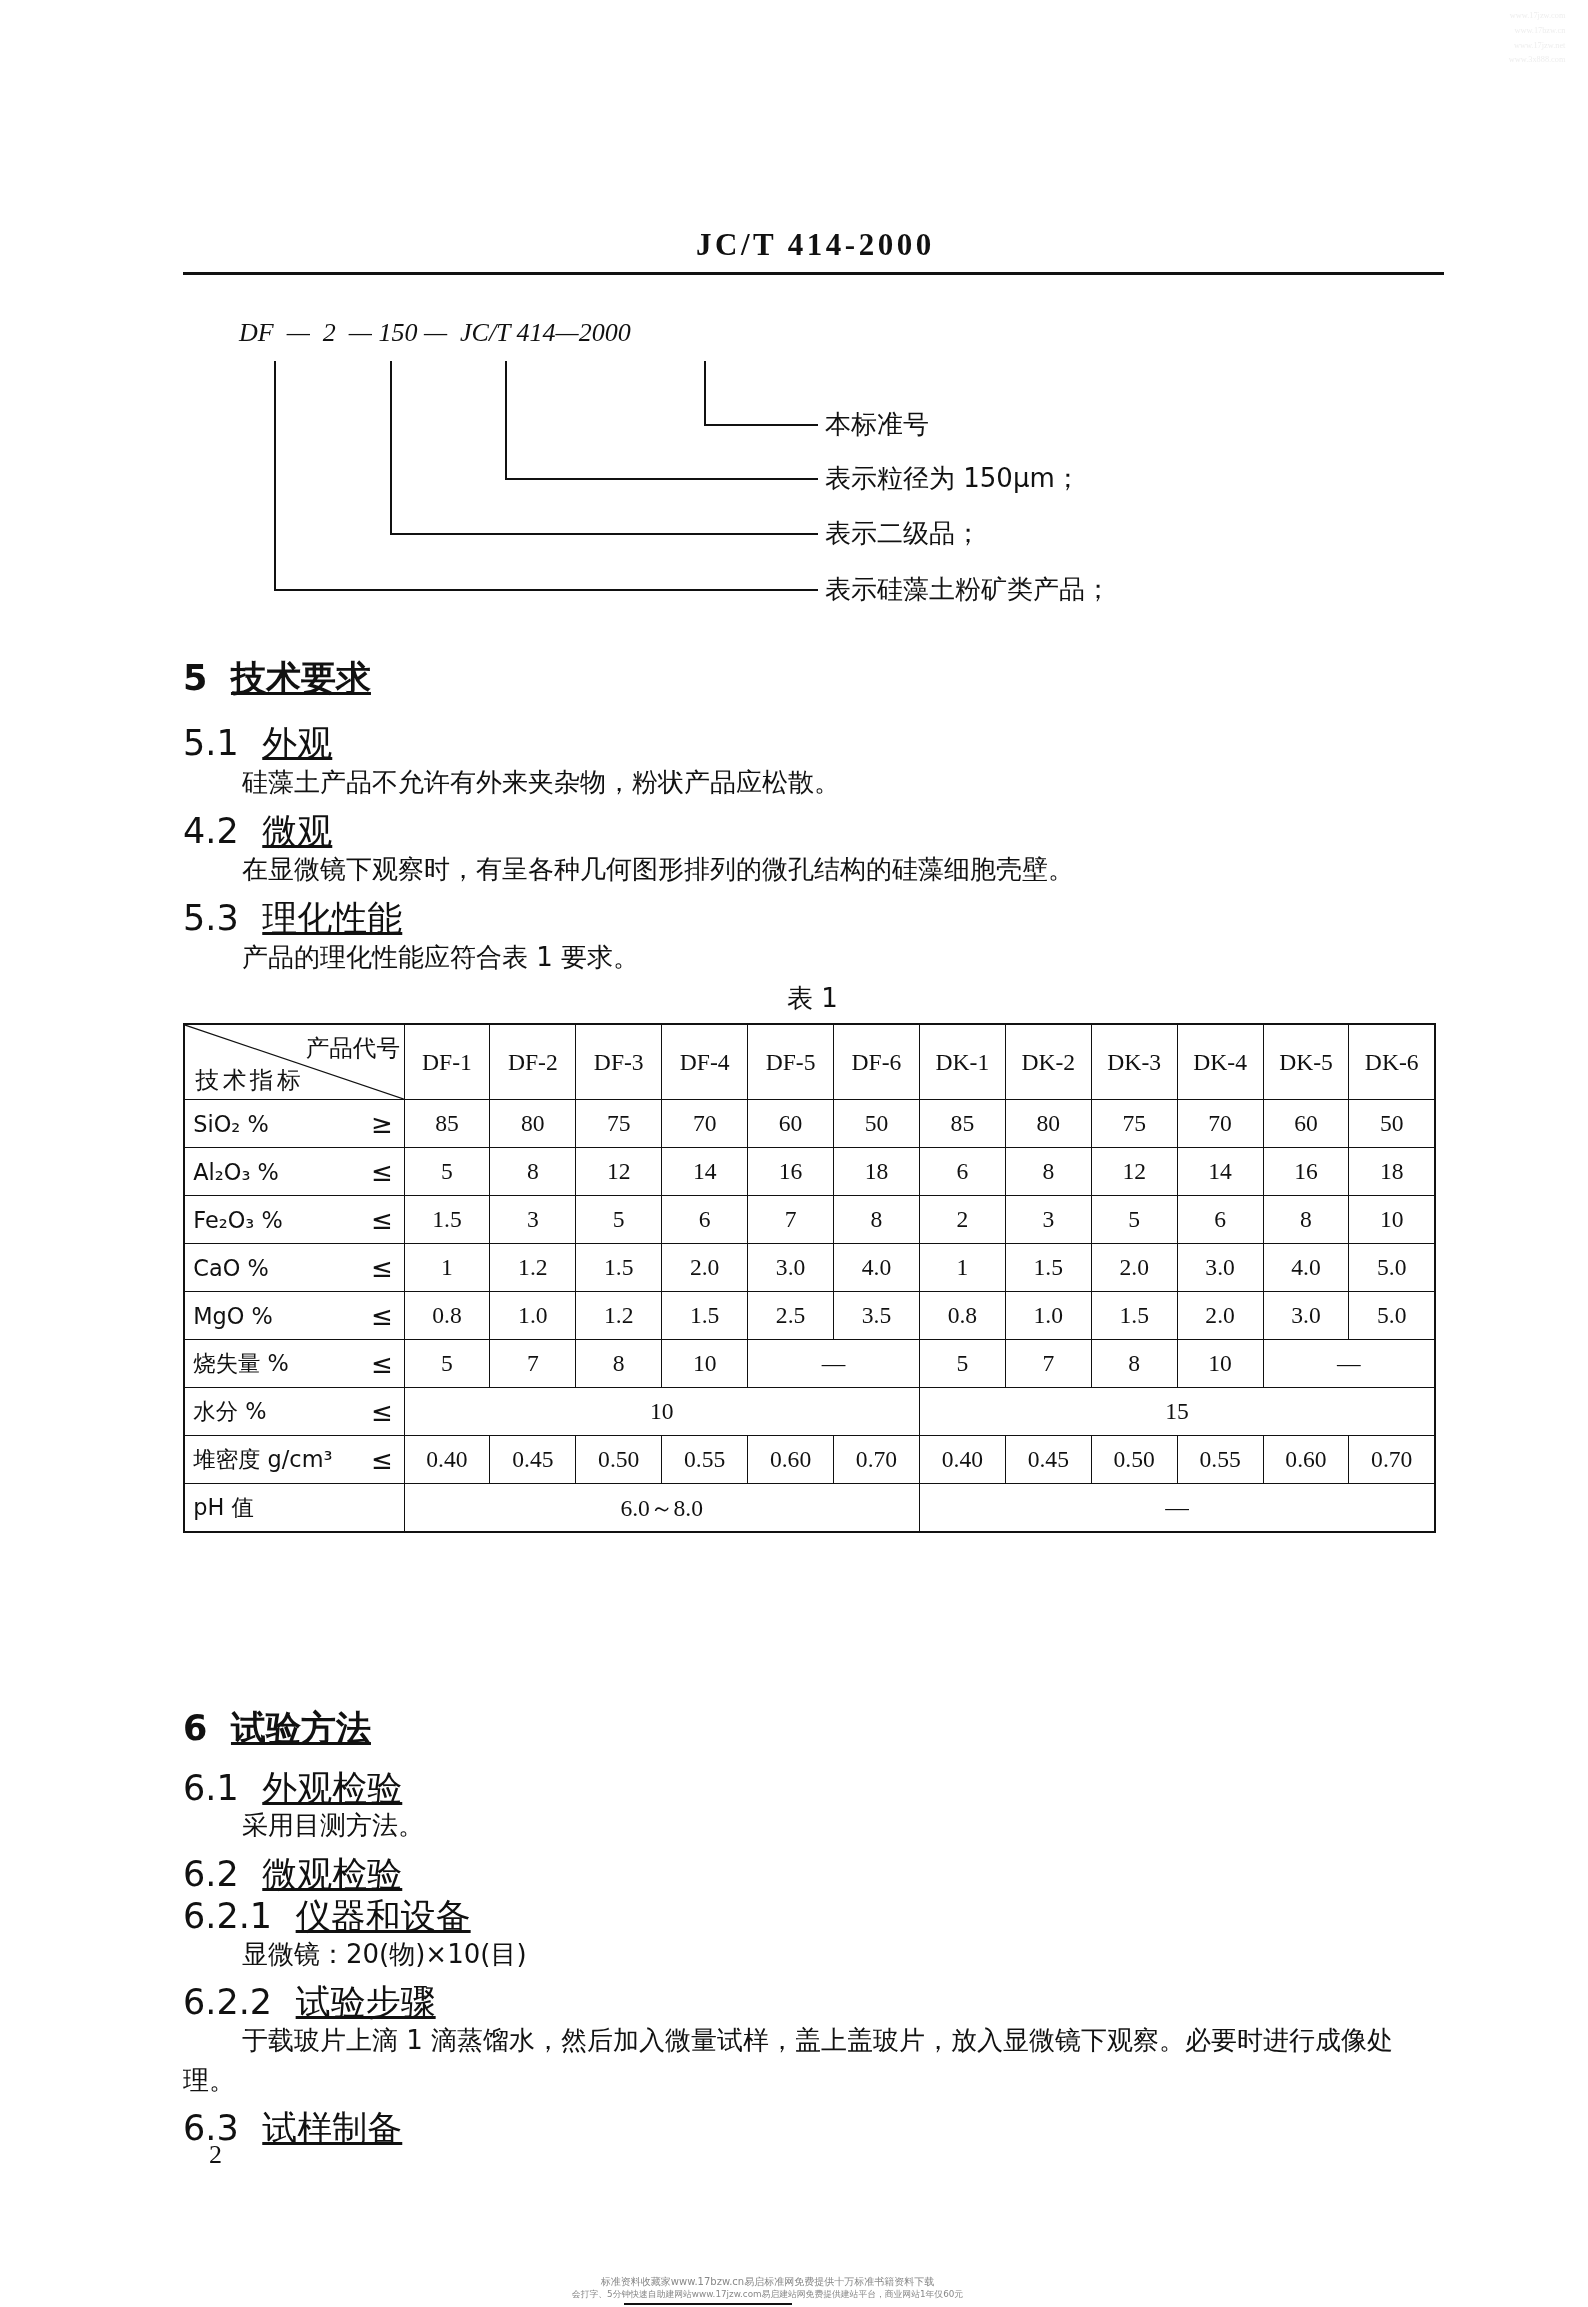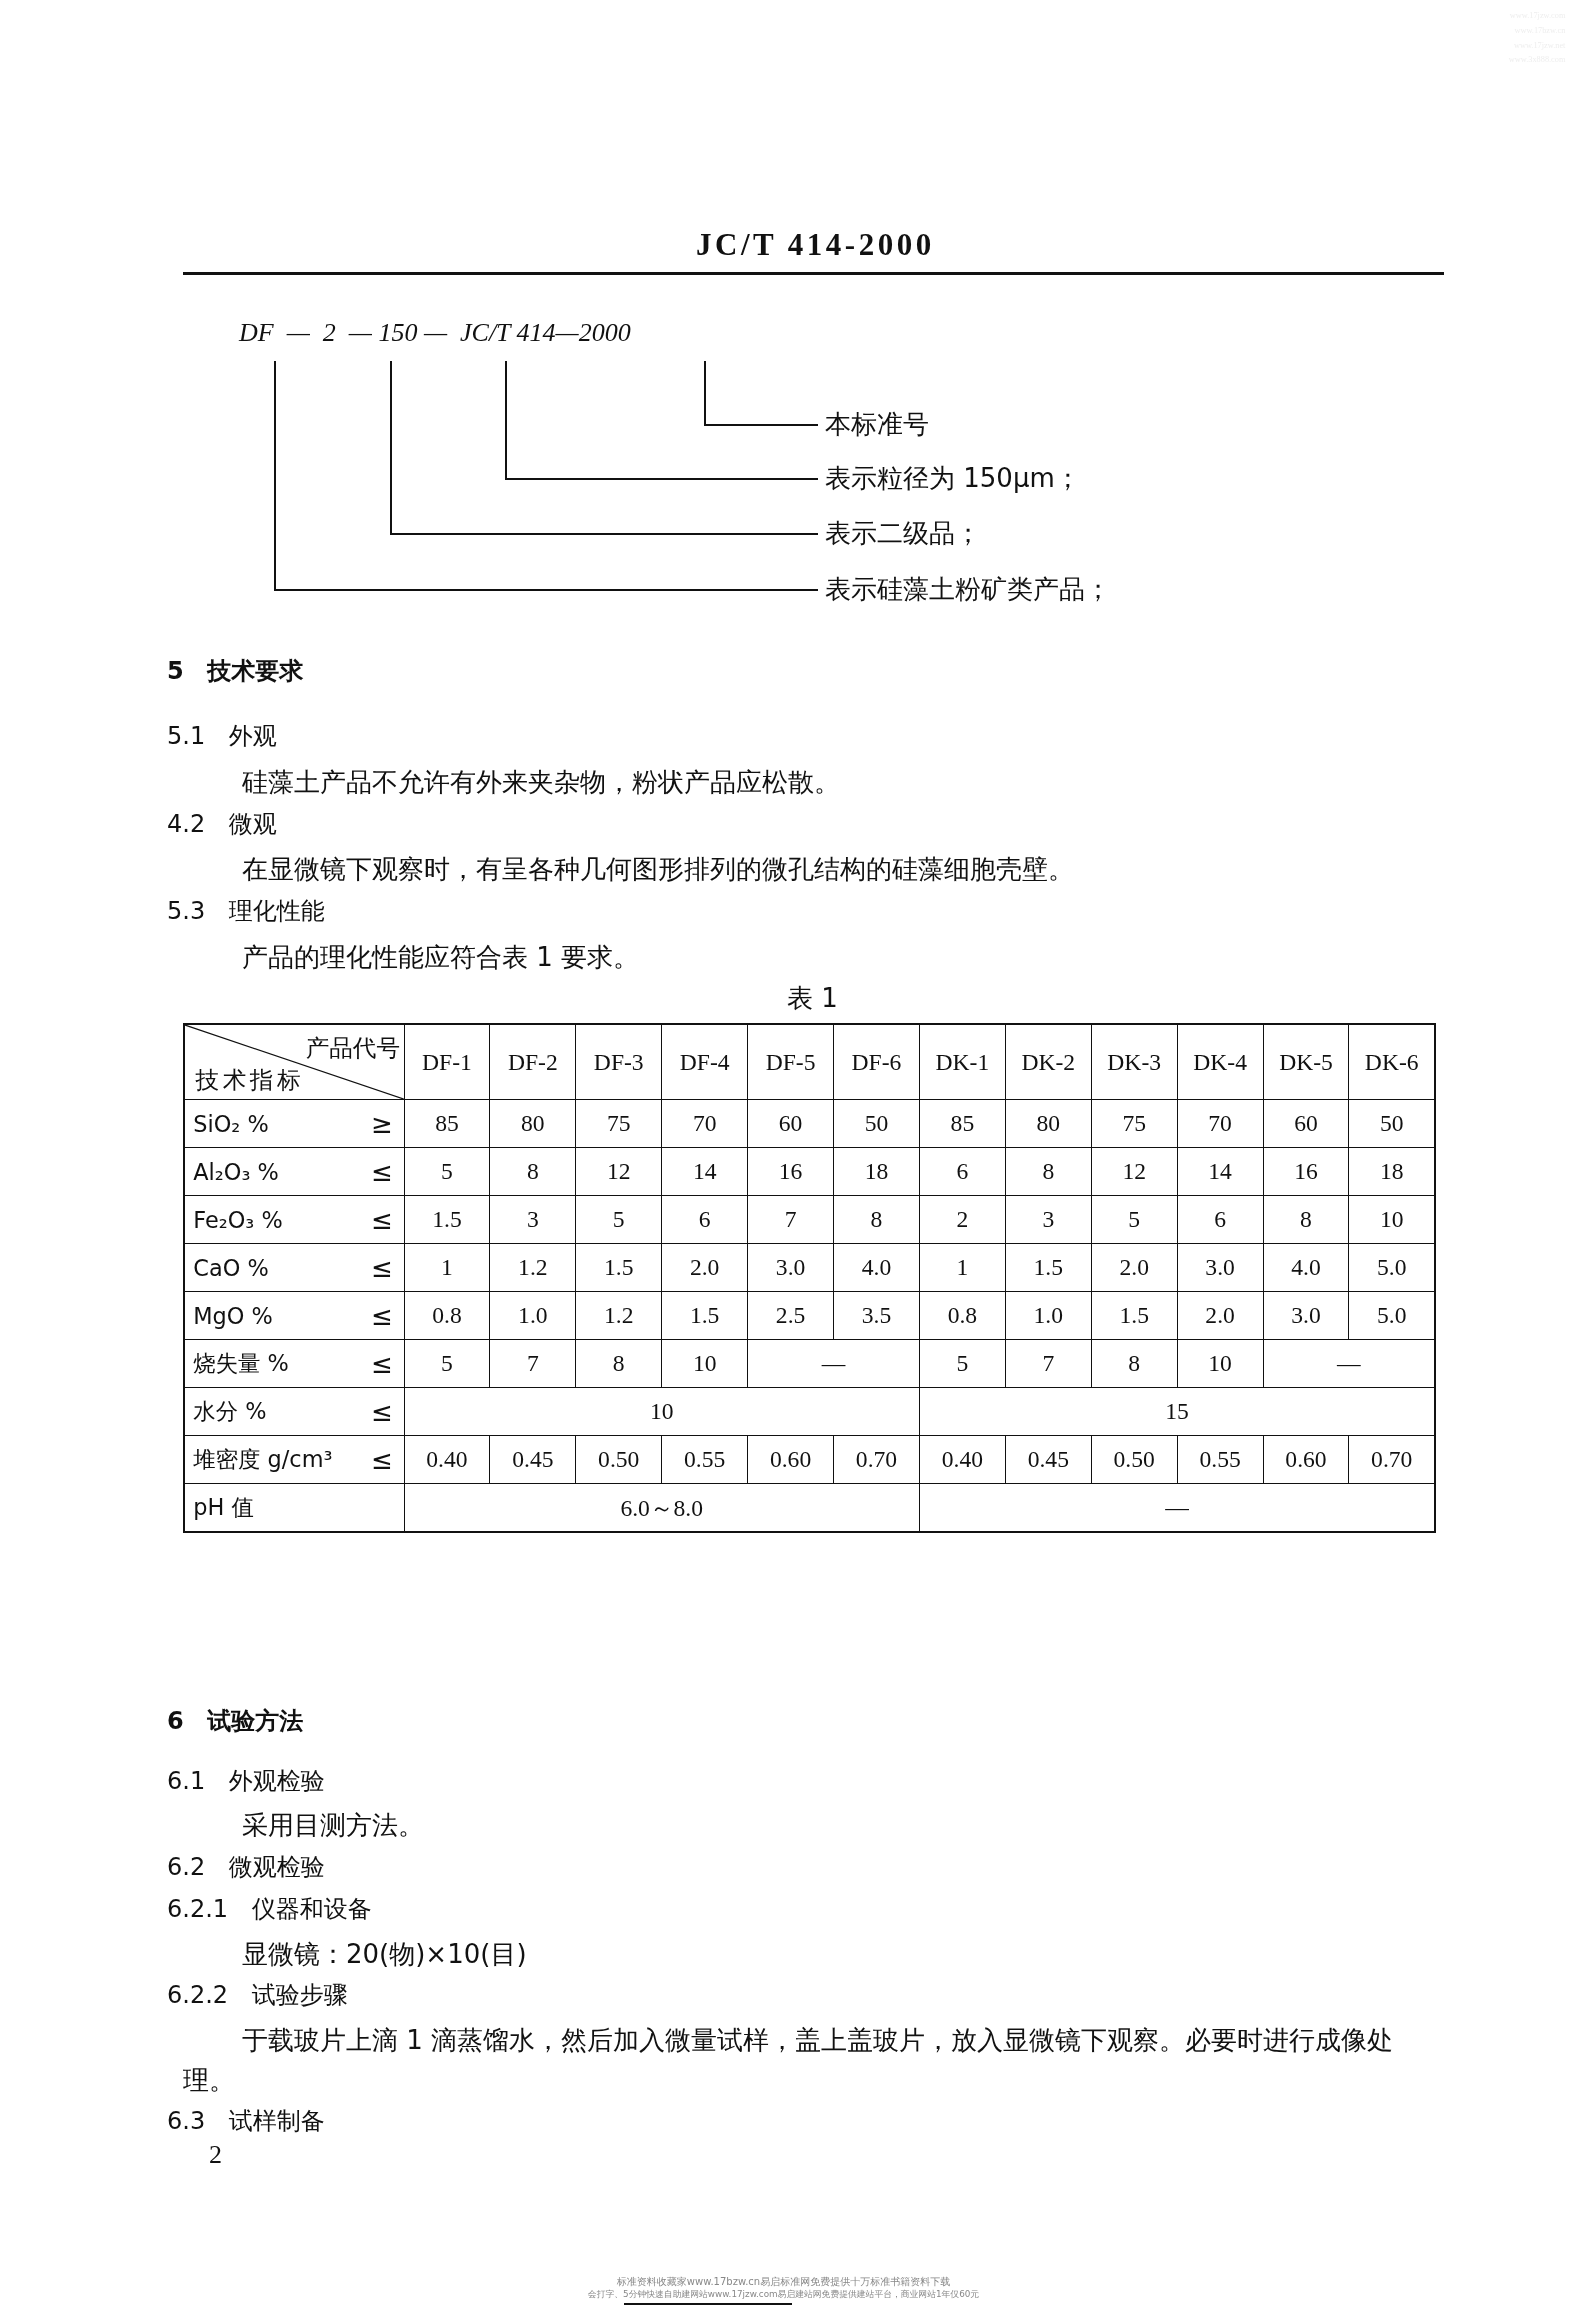--- a/index.html
+++ b/index.html
@@ -8,21 +8,21 @@
     font-family: "DejaVu Serif", "Liberation Serif", serif; color: #111;
   }
   .abs { position: absolute; }
   .hdr-title { left: 696px; top: 227px; font-size: 31px; font-weight: bold; letter-spacing: 3.5px; font-family: "Liberation Serif", serif; }
   .hdr-rule { left: 183px; top: 272px; width: 1261px; height: 2.9px; background: #111; }
   .code-line { left: 239px; top: 318px; font-size: 26px; font-family: "Liberation Serif", serif; white-space: pre; font-style: italic; }
   .vline { position: absolute; width: 1.8px; background: #111; }
   .hline { position: absolute; height: 1.8px; background: #111; }
   .code-label { position: absolute; font-size: 26px; font-family: "DejaVu Sans", sans-serif; left: 825px; white-space: nowrap; }
 
-  .sec { position: absolute; left: 167px; font-size: 24px; font-family: "DejaVu Sans", sans-serif; white-space: nowrap; }
+  .sec { position: absolute; left: 183px; font-size: 35px; font-family: "DejaVu Sans", sans-serif; white-space: nowrap; text-decoration: underline; }
   .sec.bold { font-weight: bold; }
   .sec .num { display: inline-block; margin-right: 23.6px; }
   .para { position: absolute; left: 242px; font-size: 26px; font-family: "DejaVu Sans", sans-serif; white-space: nowrap; }
   .caption { position: absolute; left: 787px; top: 981px; font-size: 26px; font-family: "DejaVu Sans", sans-serif; }
 
   table.spec {
     position: absolute; left: 183px; top: 1023px; width: 1253px;
     border-collapse: collapse; border: 2.9px solid #111; table-layout: fixed;
     font-family: "Liberation Serif", serif; font-size: 23.6px;
   }
@@ -33,21 +33,21 @@
   table.spec col.label { width: 220px; }
   .diag-cell { position: relative; overflow: hidden; }
   .diag-cell svg { position: absolute; left: 0; top: 0; width: 100%; height: 100%; }
   .diag-top { position: absolute; right: 3.5px; top: 7px; font-family: "DejaVu Sans", sans-serif; font-size: 23.6px; text-align: center; }
   .diag-bot { position: absolute; left: 10.6px; bottom: 3.5px; font-family: "DejaVu Sans", sans-serif; font-size: 23.6px; letter-spacing: 3.5px; }
   td.lbl { text-align: left !important; padding: 0 10.6px 0 8.3px !important; }
   td.lbl .wrap { display: flex; justify-content: space-between; align-items: center; font-family: "DejaVu Sans", sans-serif; font-size: 22.4px; }
   .op { font-size: 26px; }
 
   .page-num { position: absolute; left: 209px; top: 2140px; font-size: 26px; font-family: "Liberation Serif", serif; }
-  .footer { position: absolute; left: 16px; width: 1535px; text-align: center; color: #888; font-family: "DejaVu Sans", sans-serif; }
+  .footer { position: absolute; left: 0; width: 1535px; text-align: center; color: #888; font-family: "DejaVu Sans", sans-serif; }
   .footer.l1 { top: 2275px; font-size: 10px; }
   .footer.l2 { top: 2289px; font-size: 8.8px; }
   .footer-rule { position: absolute; left: 624px; top: 2303px; width: 168px; height: 1.8px; background: #111; }
   .wm { position: absolute; right: 23.6px; color: #eeeeee; font-family: "Liberation Serif", serif; font-size: 8.3px; text-align: right; }
 </style>
 </head>
 <body>
 
 <div class="wm" style="top:10.6px;">www.17jzw.com</div>
 <div class="wm" style="top:26px;">www.17bzw.cn</div>

